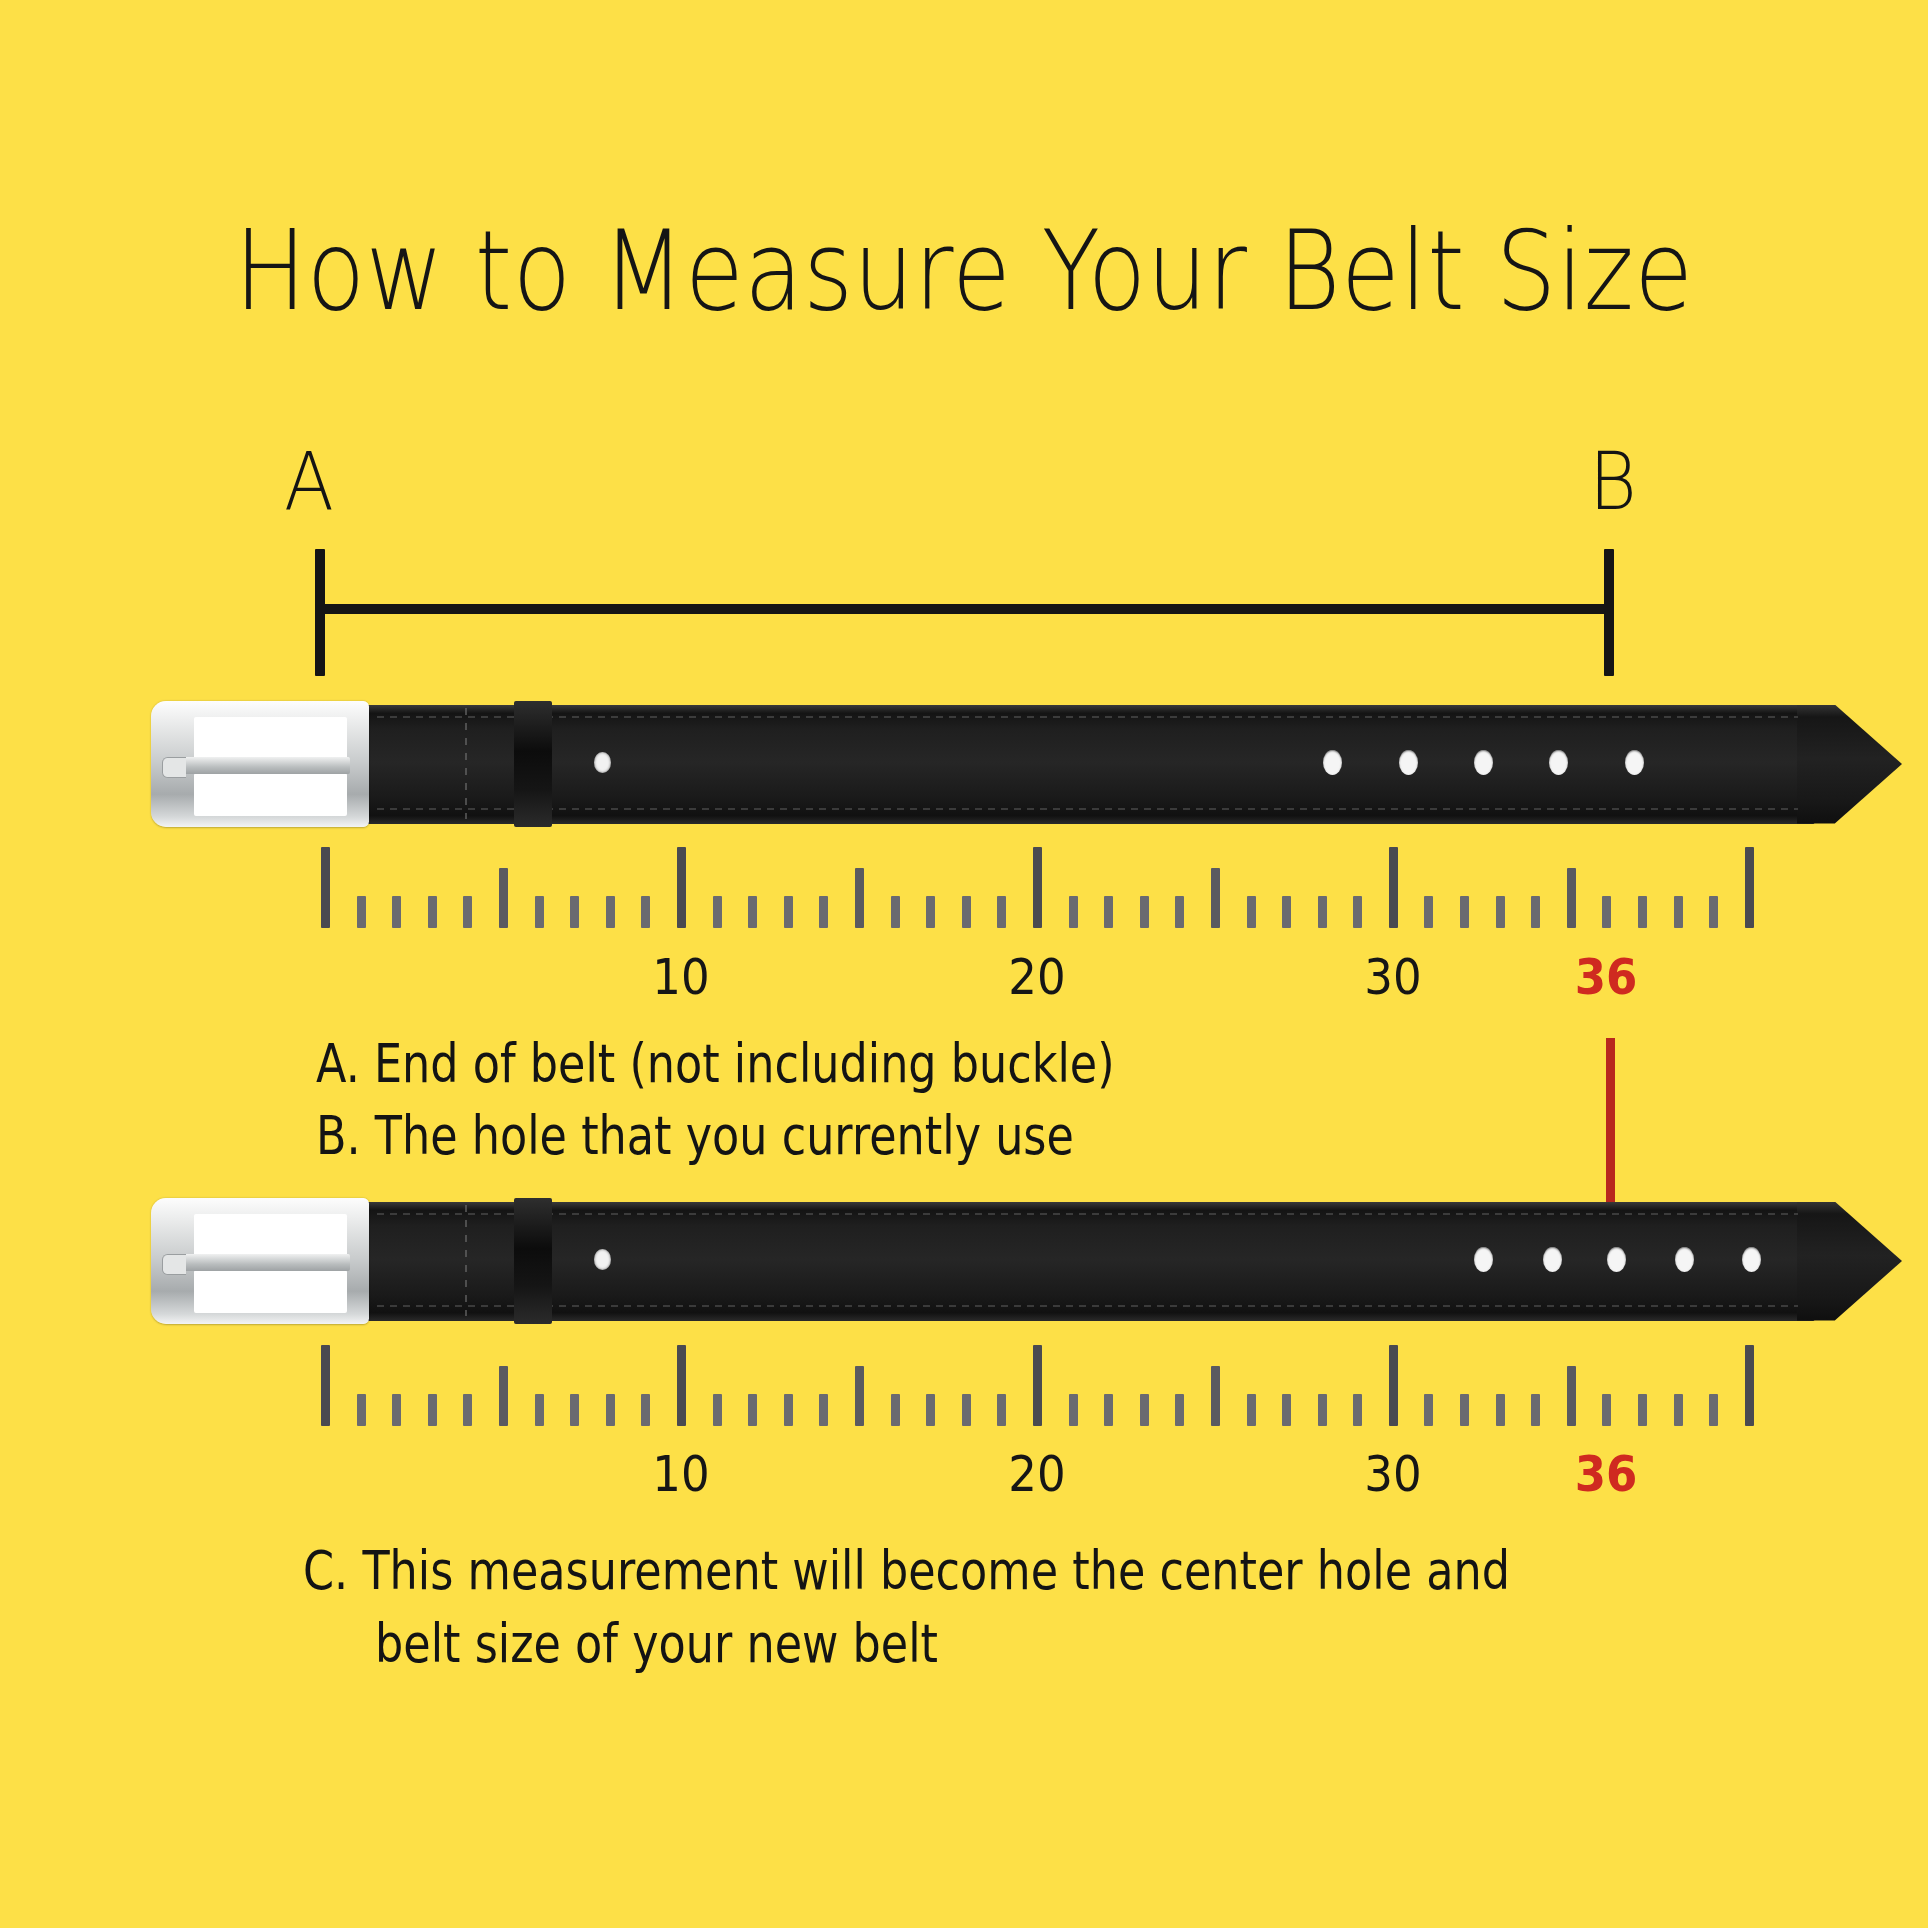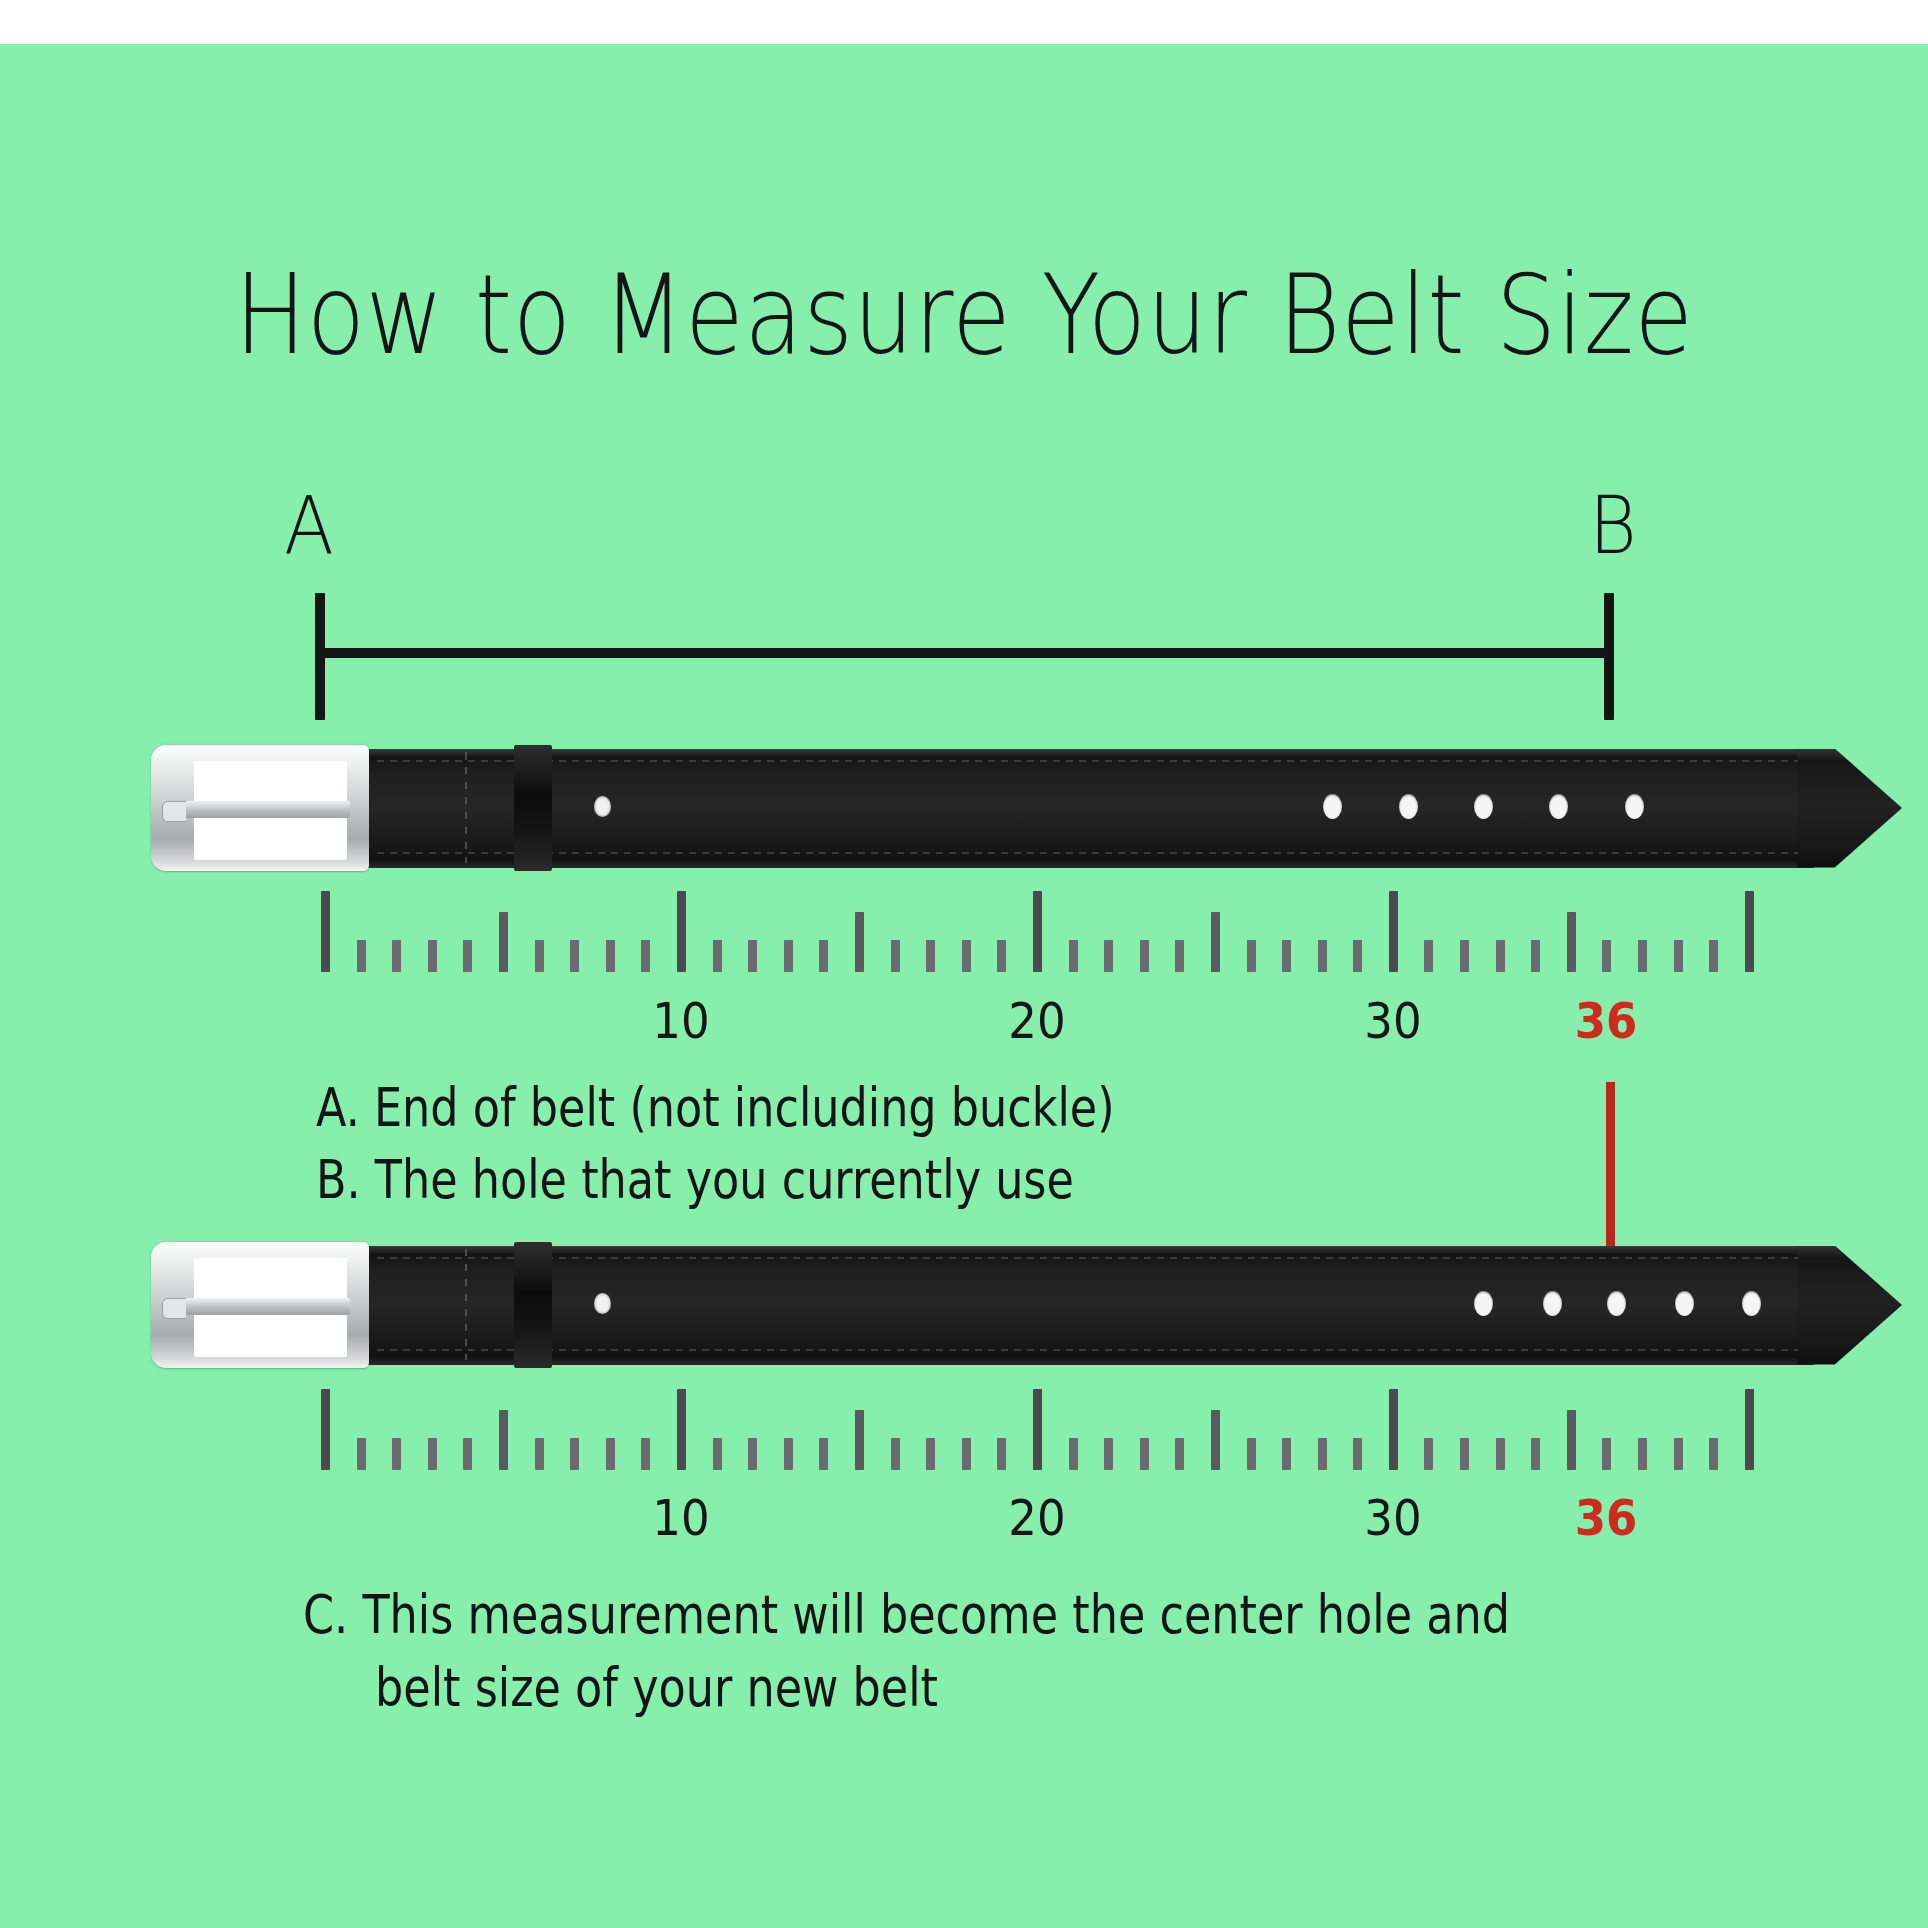--- a/index.html
+++ b/index.html
@@ -12,22 +12,21 @@
     height: 1928px;
     position: relative;
     overflow: hidden;
     font-family: "Liberation Sans", sans-serif;
     color: #111111;
   }
 
   #stage {
     position: absolute;
     inset: 0;
-    background: #86efac;
-    margin-top: 44px;
+    background: #fde047;
   }
 
   
   .title {
     position: absolute;
     left: 0;
     right: 0;
     top: 215px;
     text-align: center;
     font-size: 111px;

